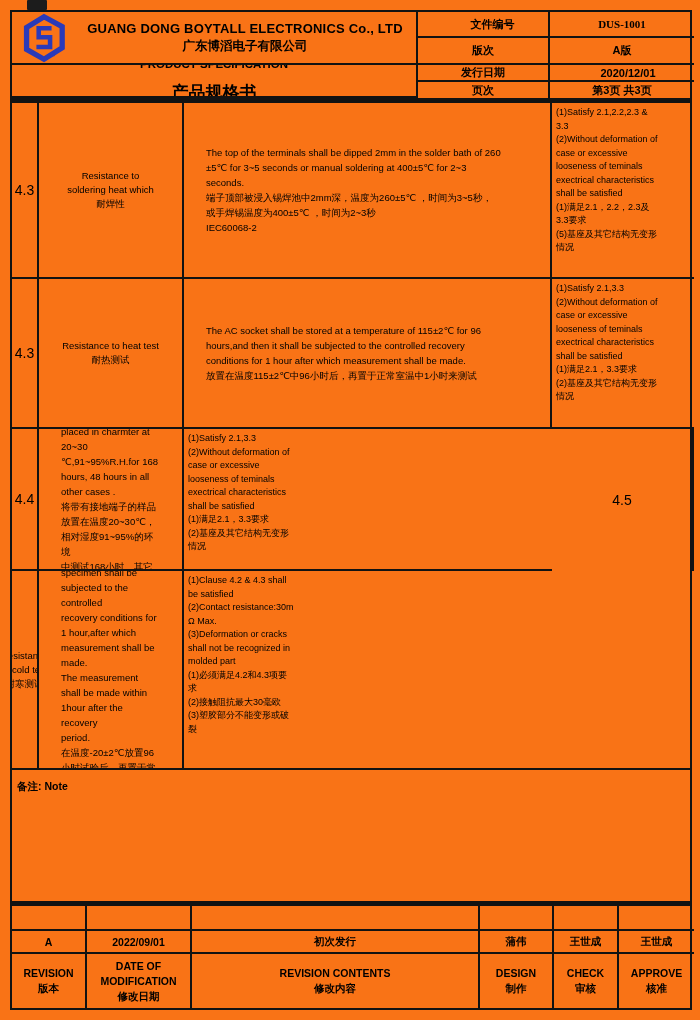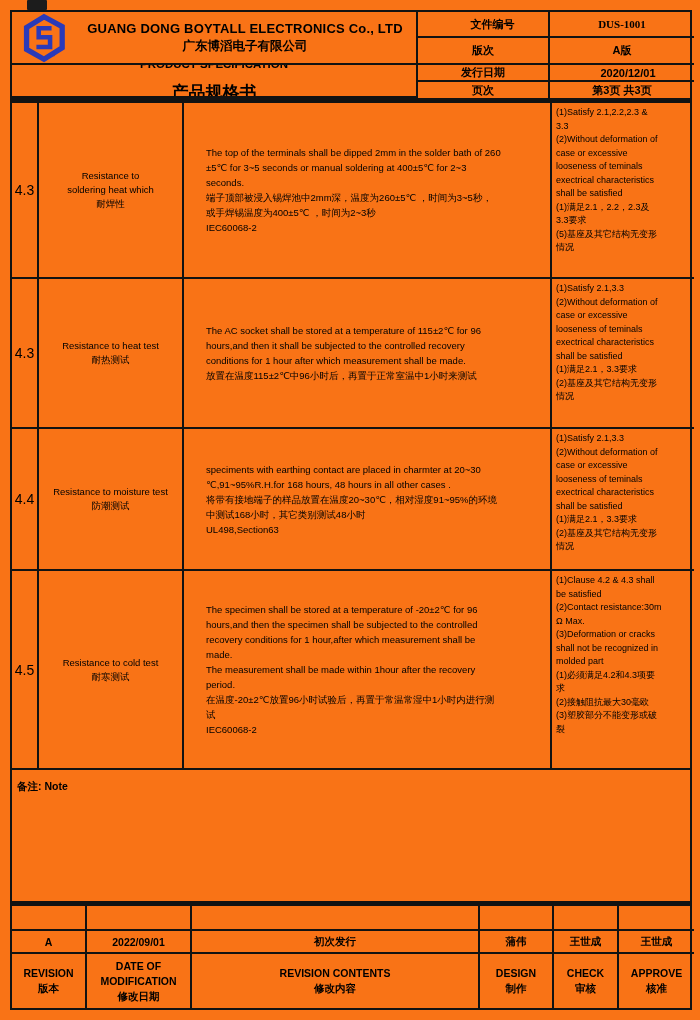--- a/index.html
+++ b/index.html
@@ -138,22 +138,20 @@
 (2)Without deformation of
 case or excessive
 looseness of teminals
 exectrical characteristics
 shall be satisfied
 (1)满足2.1，3.3要求
 (2)基座及其它结构无变形
 情况</div>
 
       <div class="cell no-cell">4.4</div>
-      <div class="cell name-cell pre">Resistance to moisture test
-防潮测试</div>
       <div class="cell desc-cell pre left">speciments with earthing contact are placed in charmter at 20~30
 ℃,91~95%R.H.for 168 hours, 48 hours in all other cases .
 将带有接地端子的样品放置在温度20~30℃，相对湿度91~95%的环境
 中测试168小时，其它类别测试48小时
 UL498,Section63</div>
       <div class="cell res-cell pre left top no-r">(1)Satisfy 2.1,3.3
 (2)Without deformation of
 case or excessive
 looseness of teminals
 exectrical characteristics

